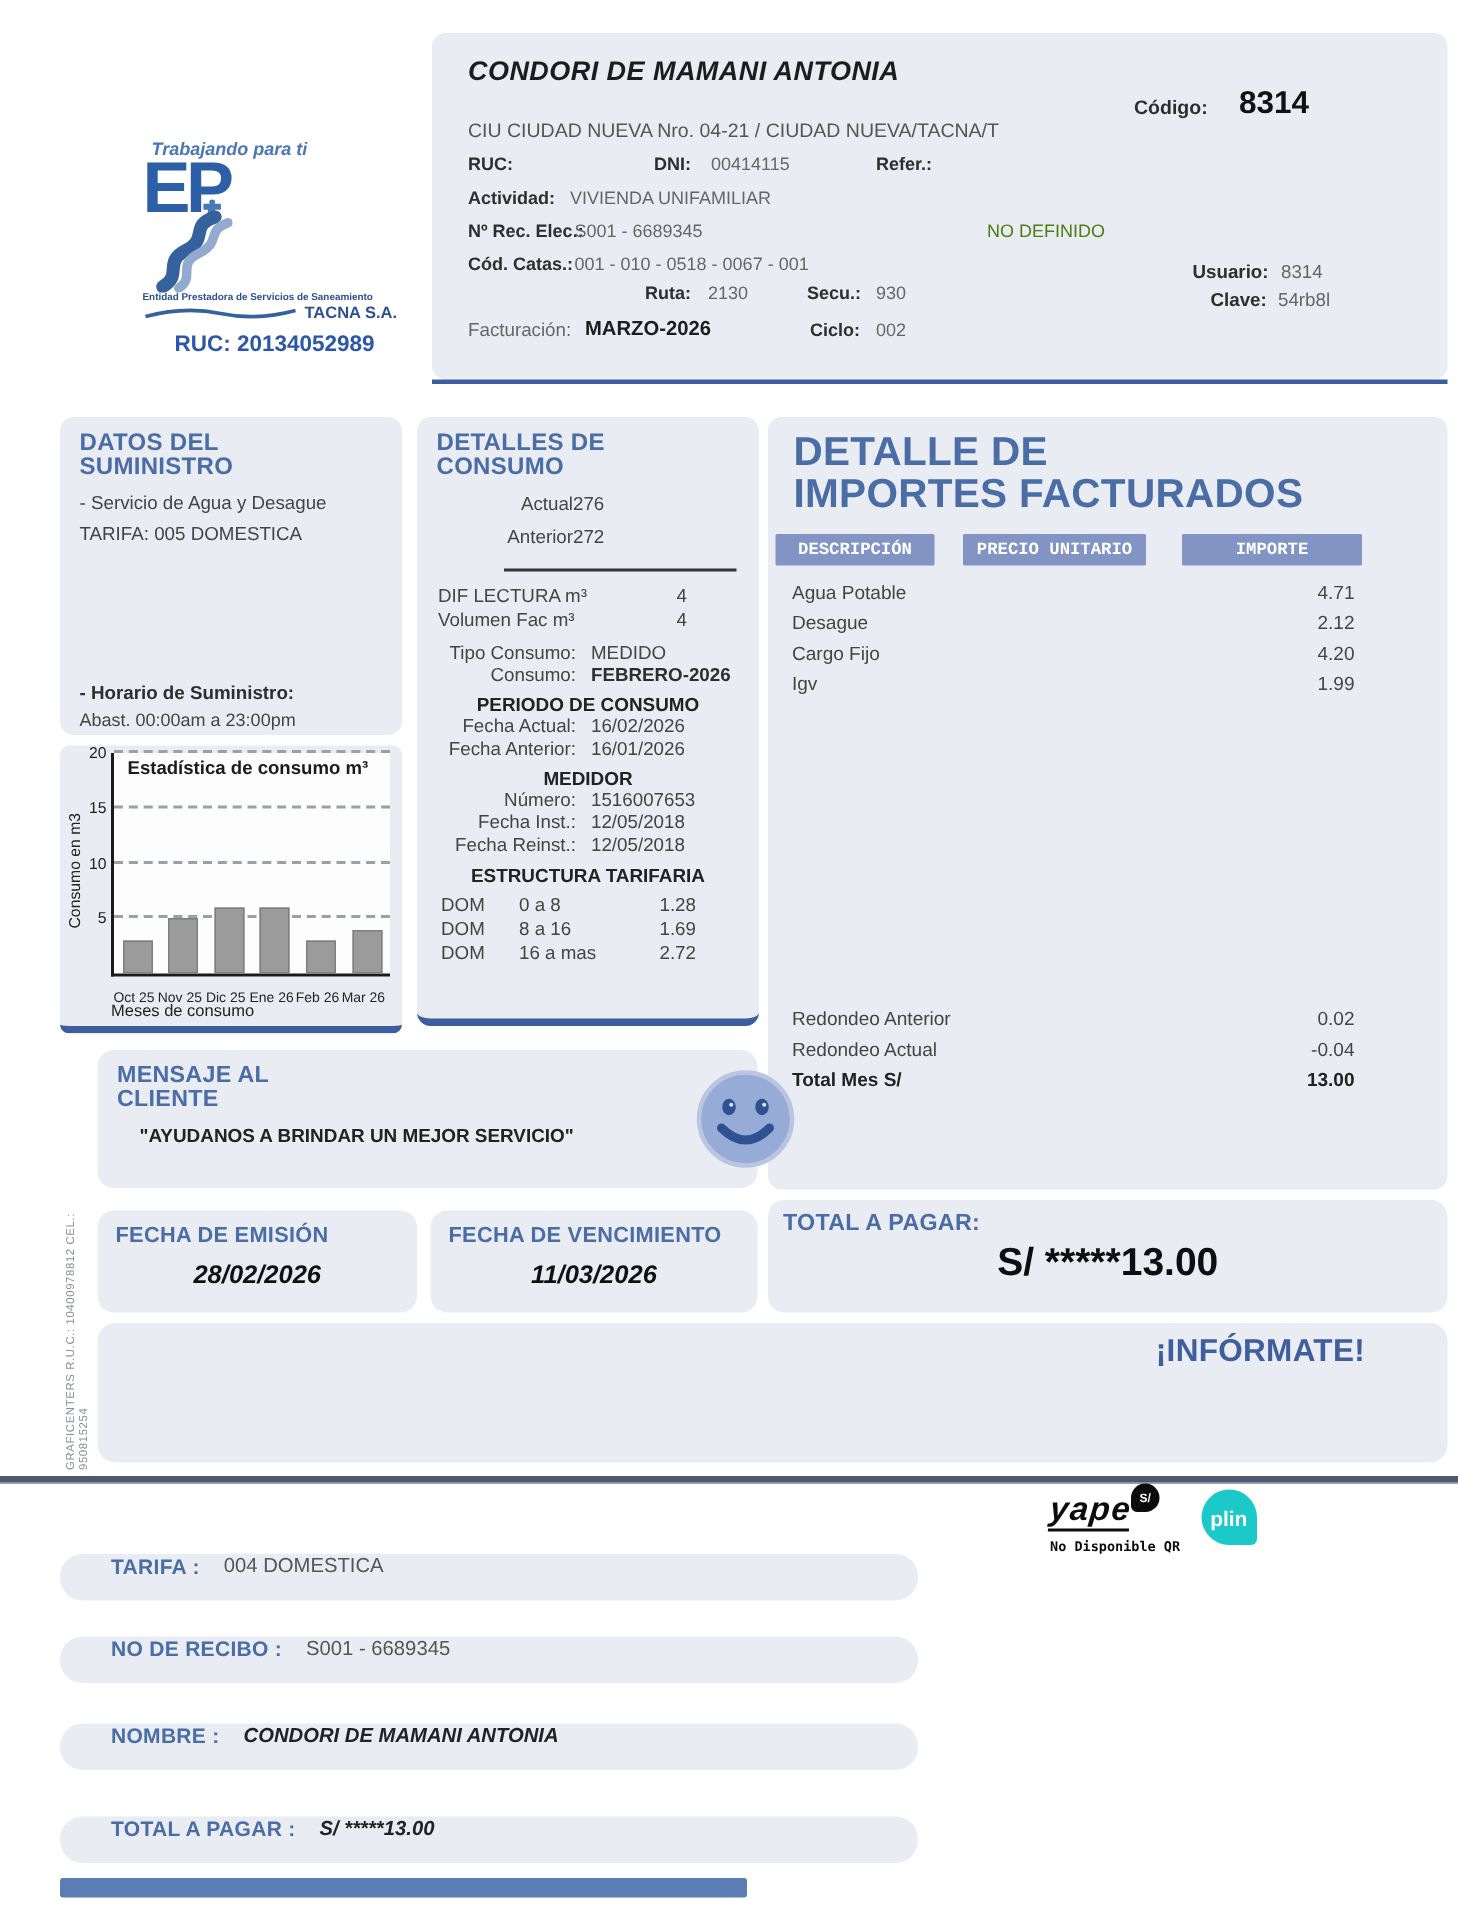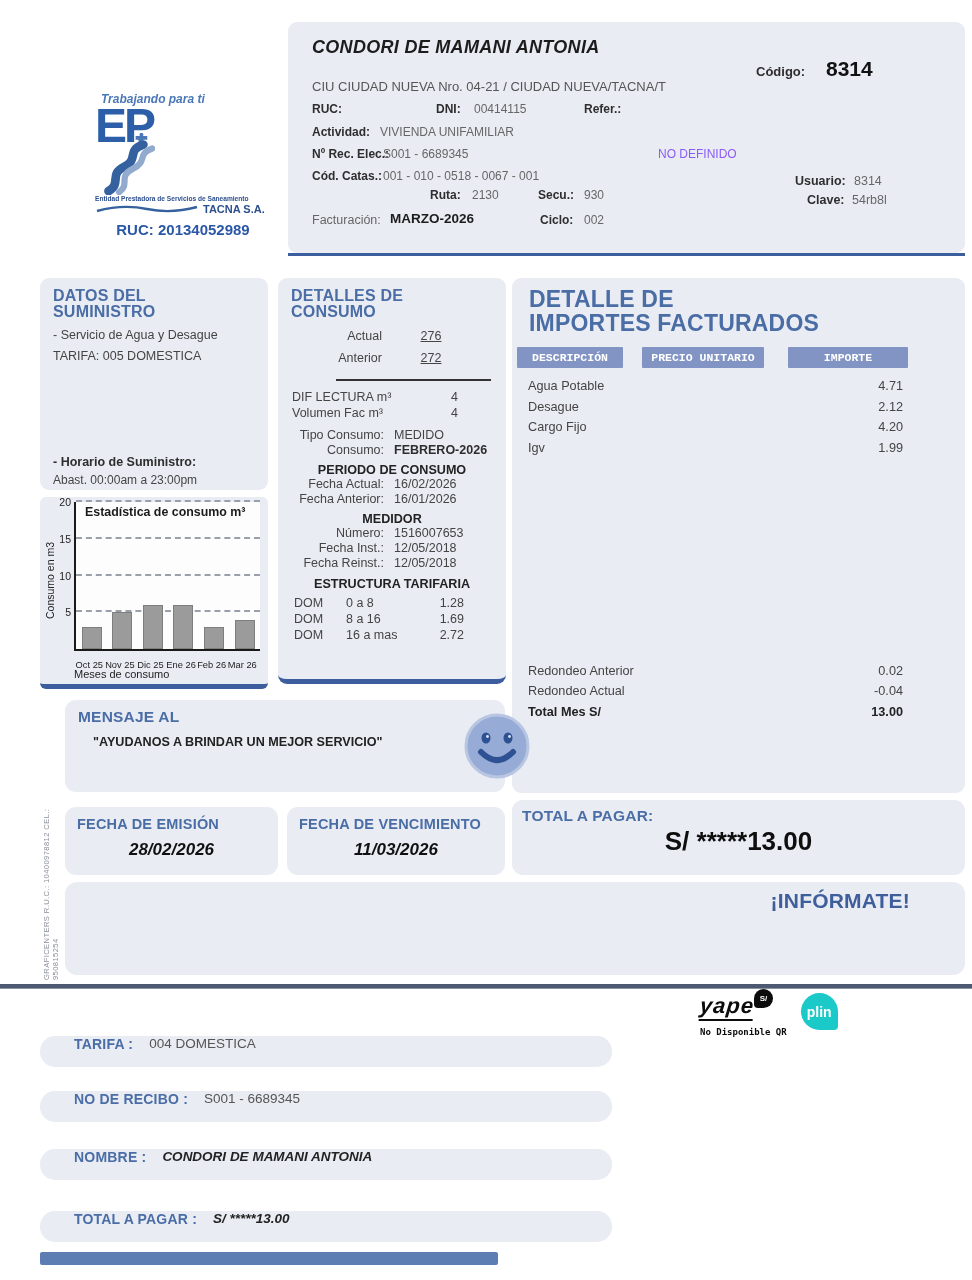--- a/index.html
+++ b/index.html
@@ -18,21 +18,21 @@
   .tagline{font-size:12px;font-style:italic;color:#4a77b5;font-weight:bold;}
   .eps-ep{font-size:48px;font-weight:bold;color:#2d5fa8;letter-spacing:-3px;line-height:.9;}
   .eps-sub{font-size:6.6px;color:#2d4f8e;font-weight:bold;}
   .eps-tacna{font-size:11px;color:#2d4f8e;font-weight:bold;}
   .eps-ruc{font-size:15px;color:#2b57a7;font-weight:bold;}
   
   .dr{display:flex;padding:0 12px;font-size:12.5px;color:#444;line-height:1.2;}
   .dr .l{width:94px;text-align:right;}
   .dr .v{margin-left:10px;}
   .dr2 .l2{width:92px;text-align:right;}
-  .dr2 .v2{width:98px;text-align:center;text-decoration:underline;}
+  .dr2 .v2{width:98px;text-align:left;}
   .dr3{display:flex;justify-content:space-between;padding:0 48px 0 14px;font-size:12.5px;color:#444;line-height:1.3;}
   .dct{font-weight:bold;color:#222;text-align:center;font-size:12.6px;}
   .dom-row{display:flex;padding:0 16px;font-size:12.5px;color:#444;line-height:1.3;}
   .dom-row span:nth-child(1){width:52px;}
   .dom-row span:nth-child(2){width:92px;}
   .dom-row span:nth-child(3){flex:1;text-align:right;padding-right:26px;}
   
   .chip{background:#8294c3;color:#fff;font-weight:bold;font-size:11.5px;text-align:center;
         line-height:21px;height:21px;border-radius:1px;font-family:Liberation Mono, monospace;}
   .imp-row{display:flex;justify-content:space-between;padding:0 62px 0 16px;font-size:12.7px;
@@ -94,21 +94,21 @@
     <div class="abs hlabel" style="left:24px;top:80px;">RUC:</div>
     <div class="abs hlabel" style="left:148px;top:80px;">DNI:</div>
     <div class="abs hval" style="left:186px;top:80px;">00414115</div>
     <div class="abs hlabel" style="left:296px;top:80px;">Refer.:</div>
 
     <div class="abs hlabel" style="left:24px;top:103px;">Actividad:</div>
     <div class="abs hval" style="left:92px;top:103px;">VIVIENDA UNIFAMILIAR</div>
 
     <div class="abs hlabel" style="left:24px;top:125px;">Nº Rec. Elec.:</div>
     <div class="abs hval" style="left:95px;top:125px;">S001 - 6689345</div>
-    <div class="abs hval" style="left:370px;top:125px;color:#8b5cf6;">NO DEFINIDO</div>
+    <div class="abs hval" style="left:370px;top:125px;color:#4d7c0f;">NO DEFINIDO</div>
 
     <div class="abs hlabel" style="left:24px;top:147px;">Cód. Catas.:</div>
     <div class="abs hval" style="left:95px;top:147px;">001 - 010 - 0518 - 0067 - 001</div>
 
     <div class="abs hlabel" style="left:142px;top:166px;">Ruta:</div>
     <div class="abs hval" style="left:184px;top:166px;">2130</div>
     <div class="abs hlabel" style="left:250px;top:166px;">Secu.:</div>
     <div class="abs hval" style="left:296px;top:166px;">930</div>
 
     <div class="abs hlabel" style="left:507px;top:152px;font-size:12.5px;">Usuario:</div>
@@ -230,21 +230,21 @@
         </div>
         <div class="dom-row">
           <span>DOM</span>
           <span>16 a mas</span>
           <span>2.72</span>
         </div>
       </div>
   </div>
 
   <div class="panel" style="left:512px;top:278px;width:453px;height:515px;">
-    <div class="hd" style="font-size:23px;margin:9px 0 0 17px;line-height:1.05;">
+    <div class="hd" style="font-size:27px;margin:9px 0 0 17px;line-height:1.05;">
       <div>DETALLE DE</div>
       <div>IMPORTES FACTURADOS</div>
     </div>
     <div style="display:flex;margin:12px 0 0 0;">
       <div class="chip" style="width:106px;margin-left:5px;">DESCRIPCIÓN</div>
       <div class="chip" style="width:122px;margin-left:19px;">PRECIO UNITARIO</div>
       <div class="chip" style="width:120px;margin-left:24px;">IMPORTE</div>
     </div>
     <div style="margin-top:8px;">
         <div class="imp-row">
@@ -276,20 +276,21 @@
       <div class="imp-row" style="font-weight:bold;color:#222;">
           <span>Total Mes S/</span>
           <span>13.00</span>
         </div>
     </div>
   </div>
 
   <div class="panel" style="left:65px;top:700px;width:440px;height:92px;border-radius:11px;">
     <div class="hd" style="font-size:15.5px;margin:9px 0 0 13px;">
       <div>MENSAJE AL</div>
+      <div>CLIENTE</div>
     </div>
     <div style="font-size:12.6px;font-weight:bold;color:#222;margin:10px 0 0 28px;">"AYUDANOS A BRINDAR UN MEJOR SERVICIO"</div>
     <svg class="abs" style="left:398px;top:12px;" width="68" height="68" viewBox="0 0 68 68">
       <circle cx="34" cy="34" r="31" fill="#96abd5" stroke="#b9c6e2" stroke-width="3"></circle>
       <ellipse cx="23" cy="26" rx="4.5" ry="5.5" fill="#2d5193"></ellipse>
       <ellipse cx="45" cy="26" rx="4.5" ry="5.5" fill="#2d5193"></ellipse>
       <circle cx="24.5" cy="24.5" r="1.4" fill="#dde5f2"></circle>
       <circle cx="46.5" cy="24.5" r="1.4" fill="#dde5f2"></circle>
       <path d="M18 40 Q34 56 50 40" stroke="#2d5193" stroke-width="6" fill="none" stroke-linecap="round"></path>
     </svg>

